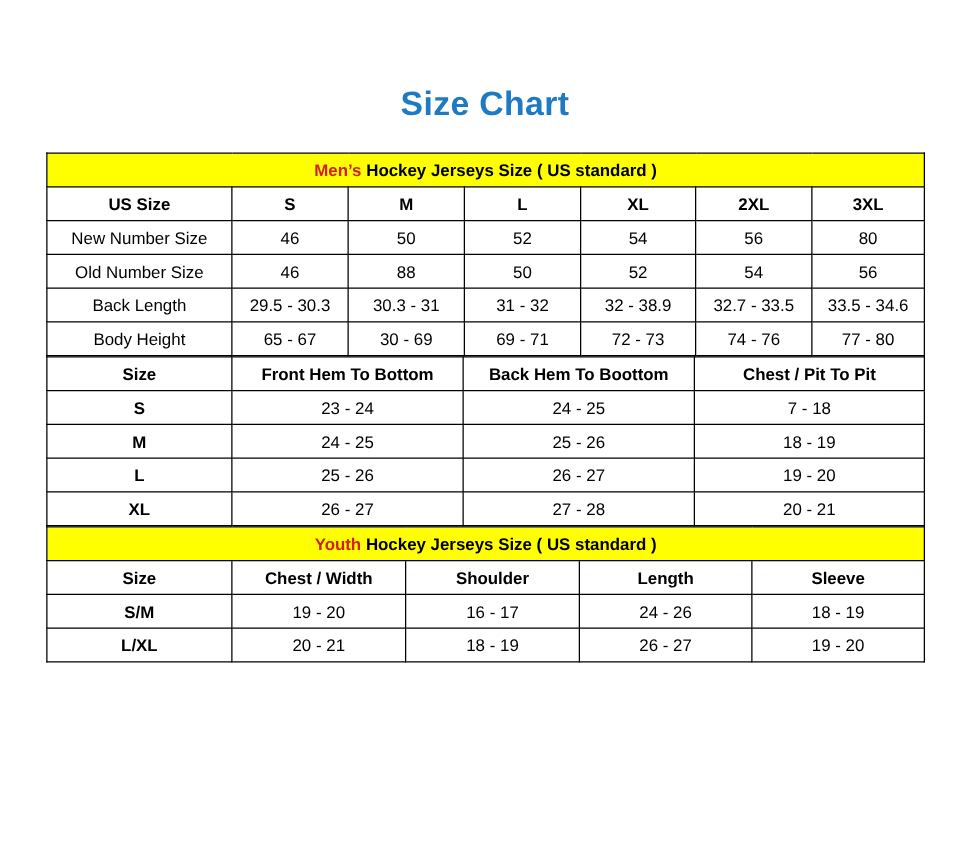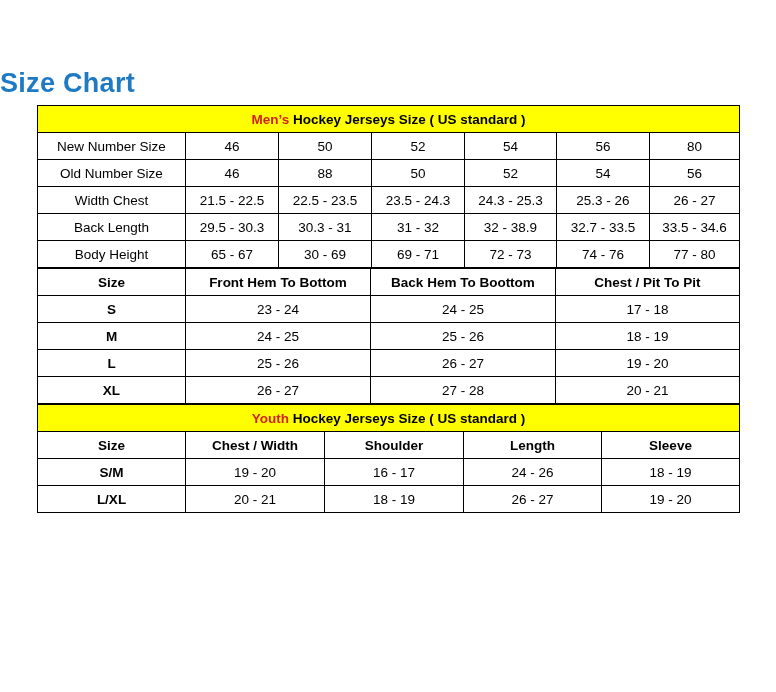--- a/index.html
+++ b/index.html
@@ -14,33 +14,33 @@
     color: #000000;
     overflow: hidden;
   }
   .page {
     position: relative;
     width: 776px;
     height: 692px;
     box-sizing: border-box;
   }
   .title {
-    text-align: left;
+    text-align: center;
     color: #1f7ac4;
     font-size: 27px;
     font-weight: bold;
     letter-spacing: 0.3px;
     padding-top: 66px;
     padding-bottom: 0;
     line-height: 34px;
   }
   .chart-wrap {
     position: absolute;
     left: 37px;
-    top: 105px;
+    top: 122px;
     width: 702px;
   }
   table.sizes {
     border-collapse: collapse;
     width: 702px;
     table-layout: fixed;
   }
   table.sizes td {
     border: 1px solid #000000;
     height: 27px;
@@ -85,46 +85,46 @@
         <col style="width:93px">
         <col style="width:93px">
         <col style="width:92px">
         <col style="width:93px">
         <col style="width:90px">
       </colgroup>
       <tbody>
         <tr class="section-head">
           <td colspan="7"><span class="accent">Men’s</span><span> Hockey Jerseys Size ( US standard )</span></td>
         </tr>
+        <tr class="colhead">
+          <td>US Size</td>
+          <td>S</td>
+          <td>M</td>
+          <td>L</td>
+          <td>XL</td>
+          <td>2XL</td>
+          <td>3XL</td>
+        </tr>
         <tr>
           <td class="rowlabel">New Number Size</td>
           <td>46</td>
           <td>50</td>
           <td>52</td>
           <td>54</td>
           <td>56</td>
           <td>80</td>
         </tr>
         <tr>
           <td class="rowlabel">Old Number Size</td>
           <td>46</td>
           <td>88</td>
           <td>50</td>
           <td>52</td>
           <td>54</td>
           <td>56</td>
-        </tr>
-        <tr>
-          <td class="rowlabel">Width Chest</td>
-          <td>21.5 - 22.5</td>
-          <td>22.5 - 23.5</td>
-          <td>23.5 - 24.3</td>
-          <td>24.3 - 25.3</td>
-          <td>25.3 - 26</td>
-          <td>26 - 27</td>
         </tr>
         <tr>
           <td class="rowlabel">Back Length</td>
           <td>29.5 - 30.3</td>
           <td>30.3 - 31</td>
           <td>31 - 32</td>
           <td>32 - 38.9</td>
           <td>32.7 - 33.5</td>
           <td>33.5 - 34.6</td>
         </tr>
@@ -151,21 +151,21 @@
         <tr class="colhead">
           <td>Size</td>
           <td>Front Hem To Bottom</td>
           <td>Back Hem To Boottom</td>
           <td>Chest / Pit To Pit</td>
         </tr>
         <tr>
           <td class="bold-cell">S</td>
           <td>23 - 24</td>
           <td>24 - 25</td>
-          <td>17 - 18</td>
+          <td>7 - 18</td>
         </tr>
         <tr>
           <td class="bold-cell">M</td>
           <td>24 - 25</td>
           <td>25 - 26</td>
           <td>18 - 19</td>
         </tr>
         <tr>
           <td class="bold-cell">L</td>
           <td>25 - 26</td>

